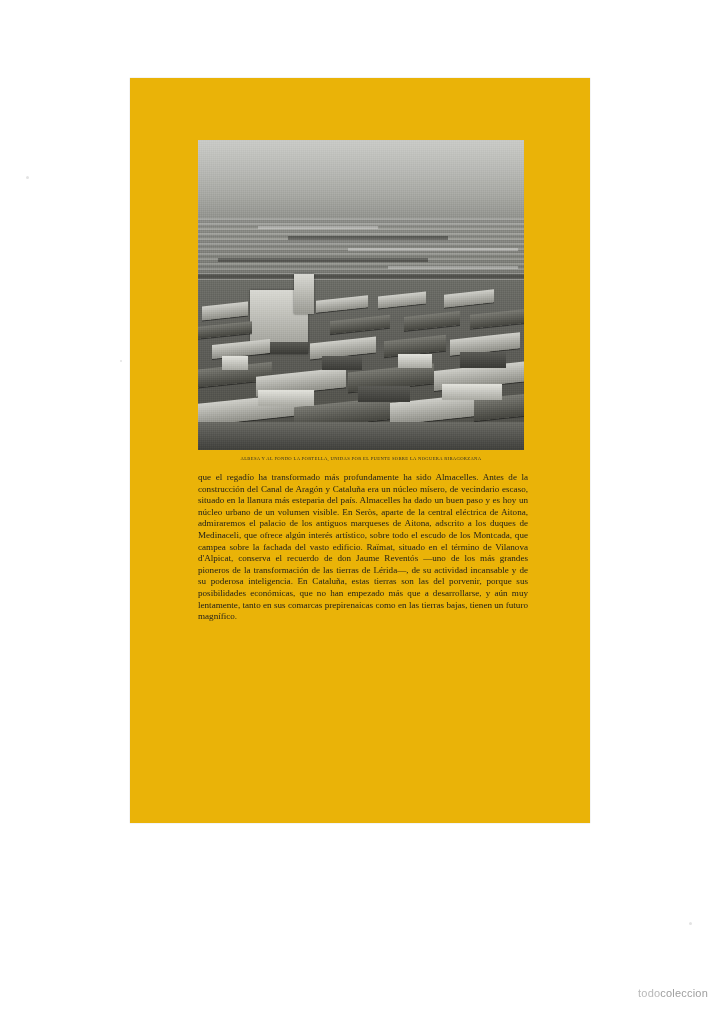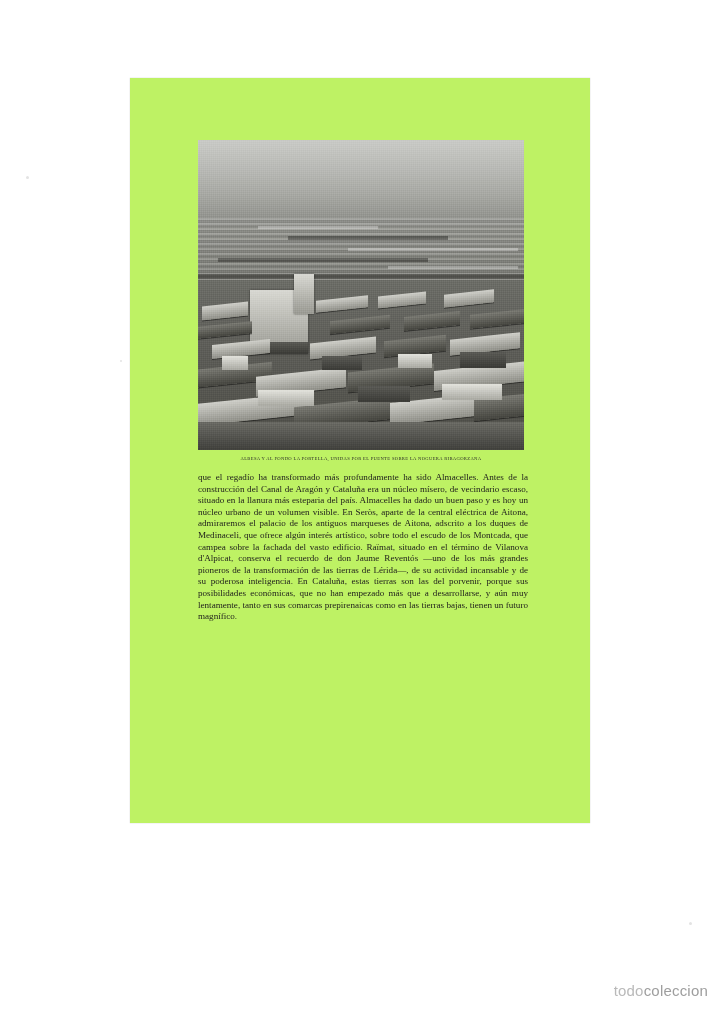--- a/index.html
+++ b/index.html
@@ -15,21 +15,21 @@
     overflow: hidden;
   }
 
   
   .page-sheet {
     position: absolute;
     left: 130px;
     top: 78px;
     width: 460px;
     height: 745px;
-    background: #bef264;
+    background: #eab308;
     box-shadow: 0 0 1px rgba(0,0,0,0.25);
   }
   .page-inner {
     position: absolute;
     left: 0;
     top: 0;
     right: 0;
     bottom: 0;
     padding: 0;
   }
@@ -158,21 +158,21 @@
     color: #1d1d1b;
     font-family: "Liberation Serif", serif;
   }
 
   
   .watermark {
     position: absolute;
     right: 12px;
     bottom: 18px;
     font-family: "Liberation Sans", sans-serif;
-    font-size: 15px;
+    font-size: 11px;
     letter-spacing: 0.2px;
     color: #b9b9b9;
   }
   .watermark .wm-strong { color: #9e9e9e; }
 
   
   .speck {
     position: absolute;
     background: #e3e3e3;
     border-radius: 50%;

